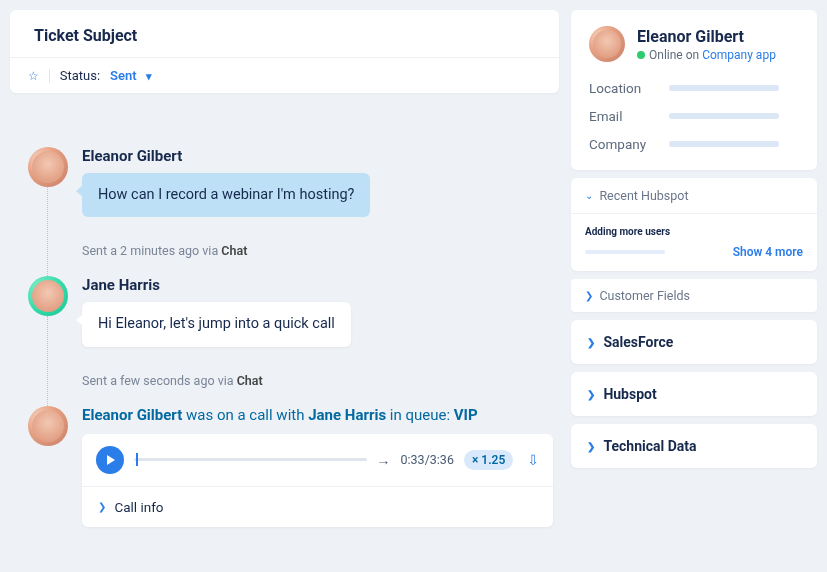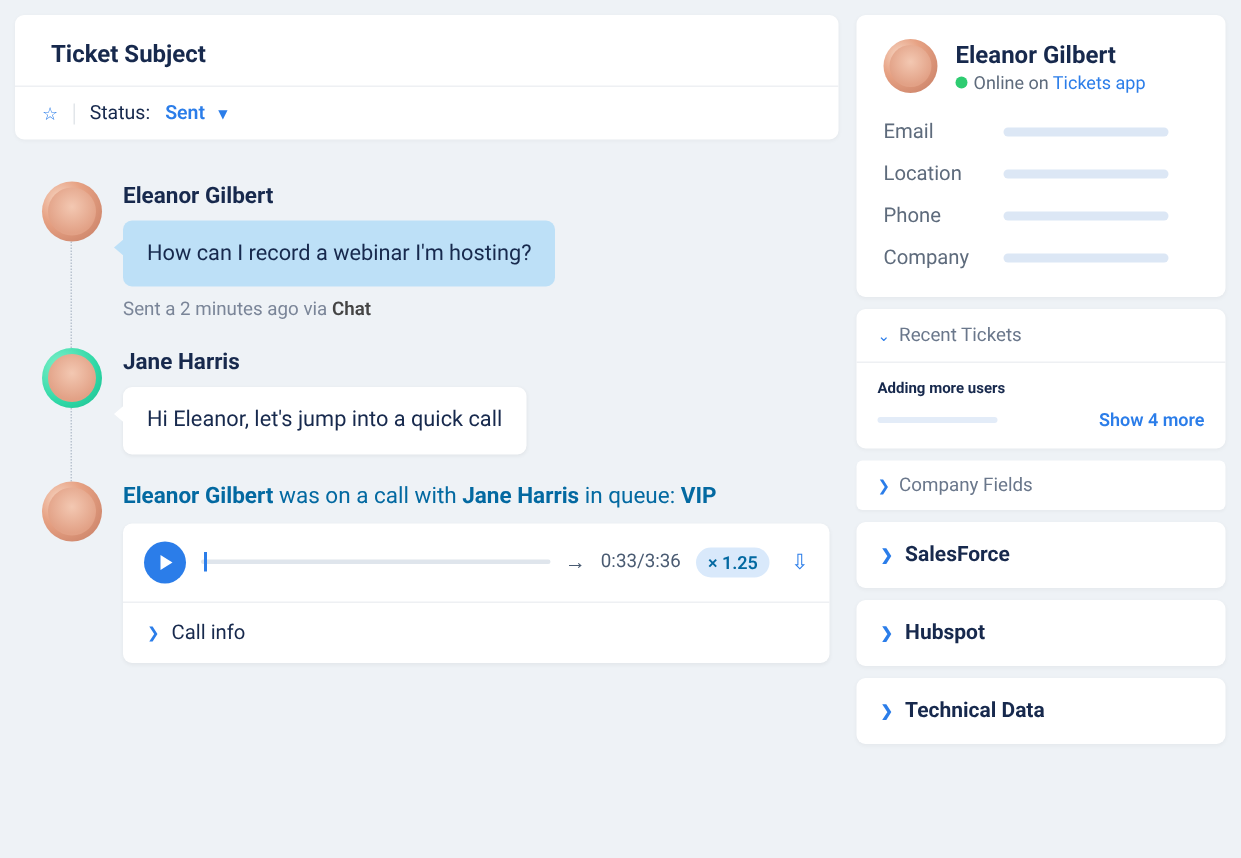--- a/index.html
+++ b/index.html
@@ -16,20 +16,21 @@
   display: flex;
   width: 100%;
   height: 100%;
   padding: 10px;
   gap: 12px;
 }
 .main {
   flex: 1;
   display: flex;
   flex-direction: column;
+  gap: 26px;
 }
 .header-card {
   background: #fff;
   border-radius: 6px;
   box-shadow: 0 1px 3px rgba(0,0,0,0.04);
   margin-bottom: 14px;
 }
 .header-title {
   padding: 16px 24px 12px 24px;
   font-size: 16px;
@@ -108,21 +109,21 @@
   left: -6px;
   top: 12px;
   width: 0;
   height: 0;
   border-style: solid;
   border-width: 6px 7px 6px 0;
 }
 .bubble-customer::before { border-color: transparent #bde0f7 transparent transparent; }
 .bubble-agent::before { border-color: transparent #fff transparent transparent; }
 .bubble-meta {
-  margin-top: 8px;
+  margin-top: 26px;
   font-size: 12.5px;
   color: #7a8598;
 }
 .bubble-meta .via { color: #444; font-weight: 600; }
 
 .call-event .msg-author { font-weight: 400; color: #0369a1; }
 .call-event .msg-author strong { font-weight: 700; }
 .call-card {
   background: #fff;
   border-radius: 6px;
@@ -334,20 +335,23 @@
         </div>
       </div>
 
       <div class="msg">
         <div class="avatar av2">
             <div class="avface"></div>
           </div>
         <div class="msg-body">
           <div class="msg-author">Jane Harris</div>
           <div class="bubble bubble-agent">Hi Eleanor, let's jump into a quick call</div>
+          <div class="bubble-meta">
+            <span>Sent a few seconds ago via </span><span class="via">Chat</span>
+          </div>
         </div>
       </div>
 
       <div class="msg call-event">
         <div class="avatar av1">
             <div class="avface"></div>
           </div>
         <div class="msg-body">
           <div class="msg-author">
             <strong>Eleanor Gilbert</strong><span> was on a call with </span><strong>Jane Harris</strong><span> in queue: </span><strong>VIP</strong>
@@ -379,61 +383,57 @@
   <div class="sidebar">
 
     <div class="side-card profile">
       <div class="profile-head">
         <div class="profile-av avatar av1">
             <div class="avface"></div>
           </div>
         <div>
           <div class="profile-name">Eleanor Gilbert</div>
           <div class="profile-status">
-            <span class="dot-online"></span><span>Online on </span><span class="link-blue">Tickets app</span>
+            <span class="dot-online"></span><span>Online on </span><span class="link-blue">Company app</span>
           </div>
         </div>
       </div>
       <div class="fields">
+        <div class="field-row">
+            <span class="field-label">Location</span>
+            <span class="field-skel"></span>
+          </div>
         <div class="field-row">
             <span class="field-label">Email</span>
             <span class="field-skel"></span>
           </div>
         <div class="field-row">
-            <span class="field-label">Location</span>
-            <span class="field-skel"></span>
-          </div>
-        <div class="field-row">
-            <span class="field-label">Phone</span>
-            <span class="field-skel"></span>
-          </div>
-        <div class="field-row">
             <span class="field-label">Company</span>
             <span class="field-skel"></span>
           </div>
       </div>
     </div>
 
     <div class="side-card">
       <div class="panel-head">
         <span class="small-chev">⌄</span>
-        <span>Recent Tickets</span>
+        <span>Recent Hubspot</span>
       </div>
       <div class="panel-body">
         <div class="rt-title">Adding more users</div>
         <div class="rt-row">
           <span class="rt-skel"></span>
           <span class="rt-more">Show 4 more</span>
         </div>
       </div>
     </div>
 
     <div class="flat-head">
       <span class="small-chev">❯</span>
-      <span>Company Fields</span>
+      <span>Customer Fields</span>
     </div>
 
     <div class="side-card section-row">
       <span class="small-chev">❯</span>
       <span>SalesForce</span>
     </div>
 
     <div class="side-card section-row">
       <span class="small-chev">❯</span>
       <span>Hubspot</span>

